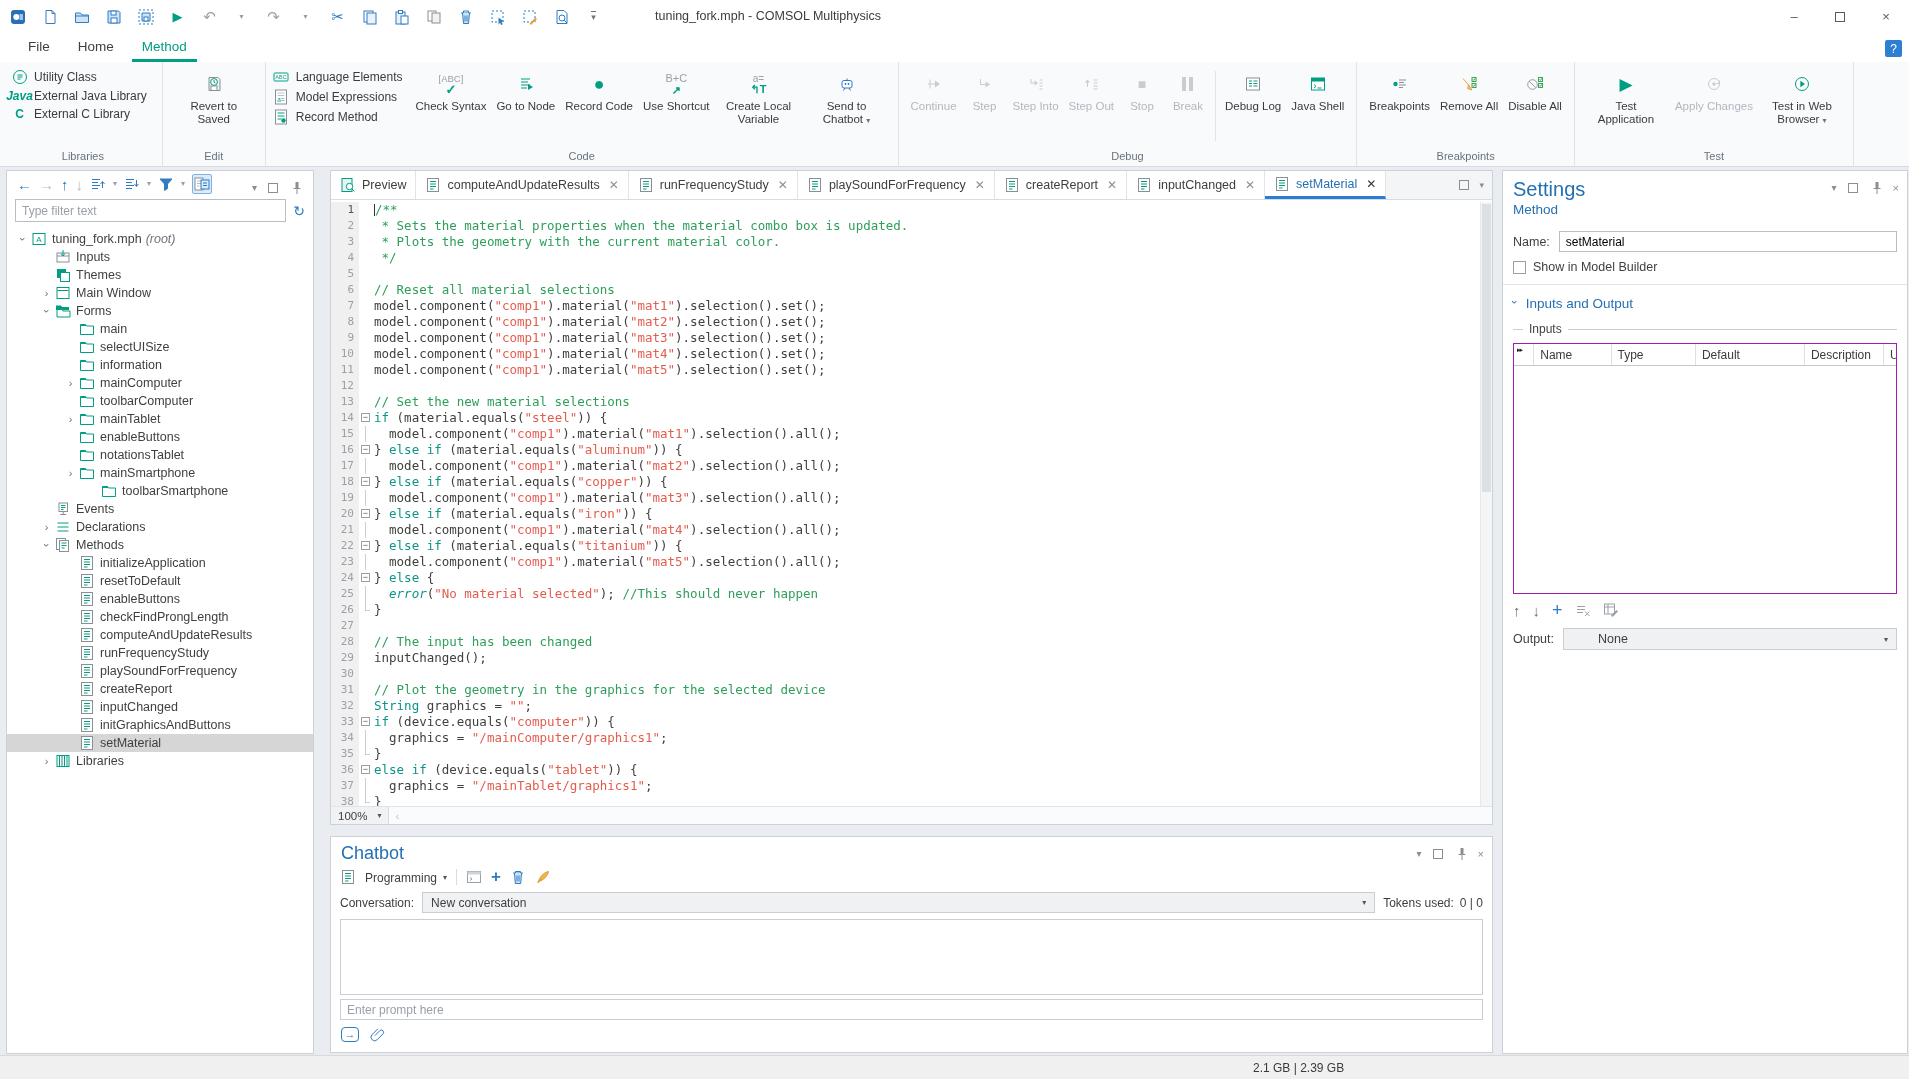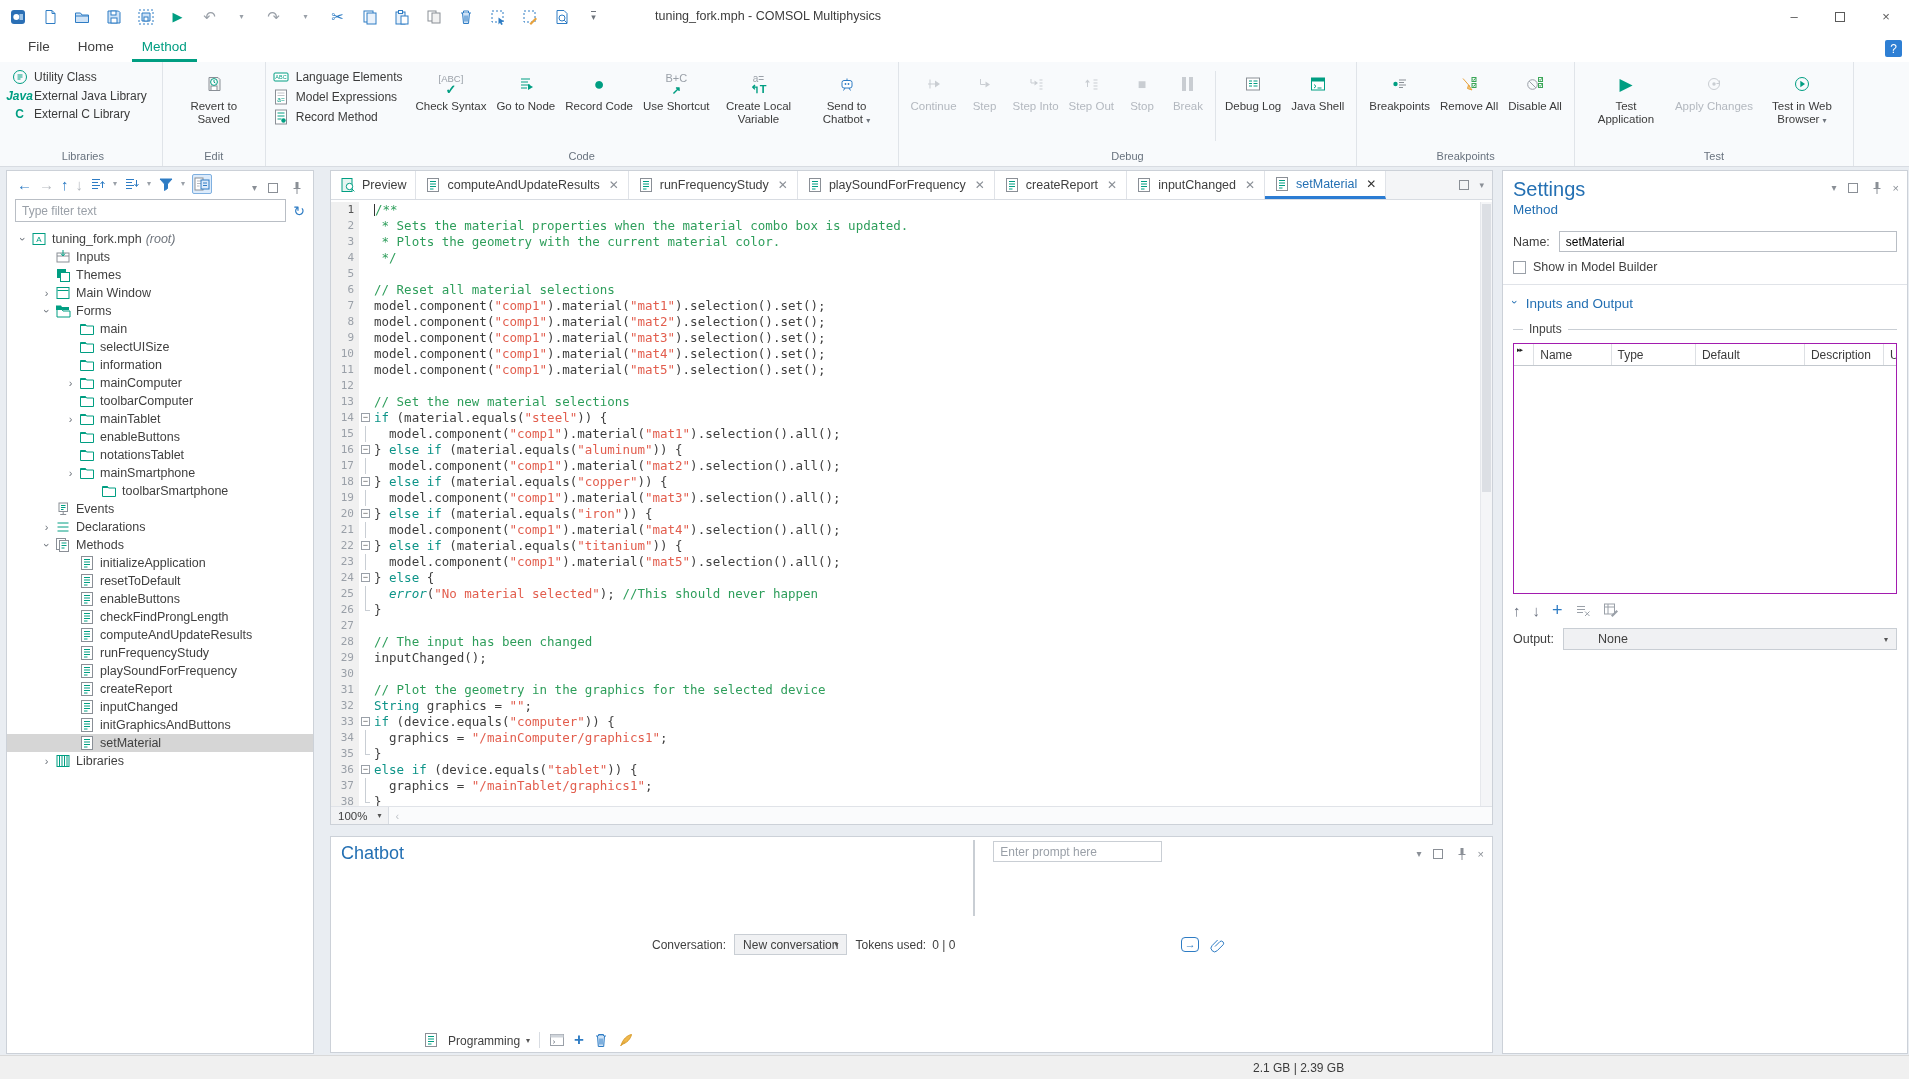--- a/index.html
+++ b/index.html
@@ -83,21 +83,21 @@
   .flv{position:absolute;left:6px;top:0;height:16px;width:1px;background:#c9ced4}
   .fle{position:absolute;left:6px;top:0;height:9px;width:5px;border-left:1px solid #c9ced4;border-bottom:1px solid #c9ced4}
   .caret{display:inline-block;width:1px;height:12px;background:#333;vertical-align:-2px}
   .vscroll{position:absolute;right:0;top:31px;bottom:18px;width:12px;background:#f4f5f7;border-left:1px solid #e6e8ec}
   .vthumb{position:absolute;left:1px;right:1px;top:2px;height:288px;background:#dcdfe4}
   .editor-bottom{height:18px;border-top:1px solid #e0e3e8;display:flex;align-items:center;background:#fafbfc}
   .zoomctl{display:flex;align-items:center;gap:10px;font-size:11.5px;background:#f1f2f4;height:100%;
            padding:0 7px;border-right:1px solid #d8dce2}
   .hsarrow{color:#c0c4c9;font-size:11px;padding-left:6px}
   
-  #chatbotPanel{left:330px;top:836px;width:1163px;height:217px;display:flex;flex-direction:row}
+  #chatbotPanel{left:330px;top:836px;width:1163px;height:217px;display:flex;flex-direction:column}
   #chatbotPanel .ptitle{font-size:18px;padding:6px 10px 2px}
   .cb-toolbar{display:flex;align-items:flex-end;gap:9px;padding:2px 9px 4px;font-size:12px}
   .cb-sep{width:1px;height:16px;background:#d8dce2}
   .convrow{display:flex;align-items:center;gap:8px;padding:3px 9px;font-size:12px}
   .convdd{flex:1;background:#f0f1f3;border:1px solid #c9ced4;height:21px;display:flex;align-items:center;
           padding:0 8px;position:relative}
   .convdd .arr{position:absolute;right:8px;font-size:8px;color:#555}
   .tokens{white-space:nowrap;display:flex;gap:6px}
   .msgarea{margin:3px 9px 0;border:1px solid #c9ced4;background:#fff;height:76px}
   .promptrow{margin:4px 9px 0}

